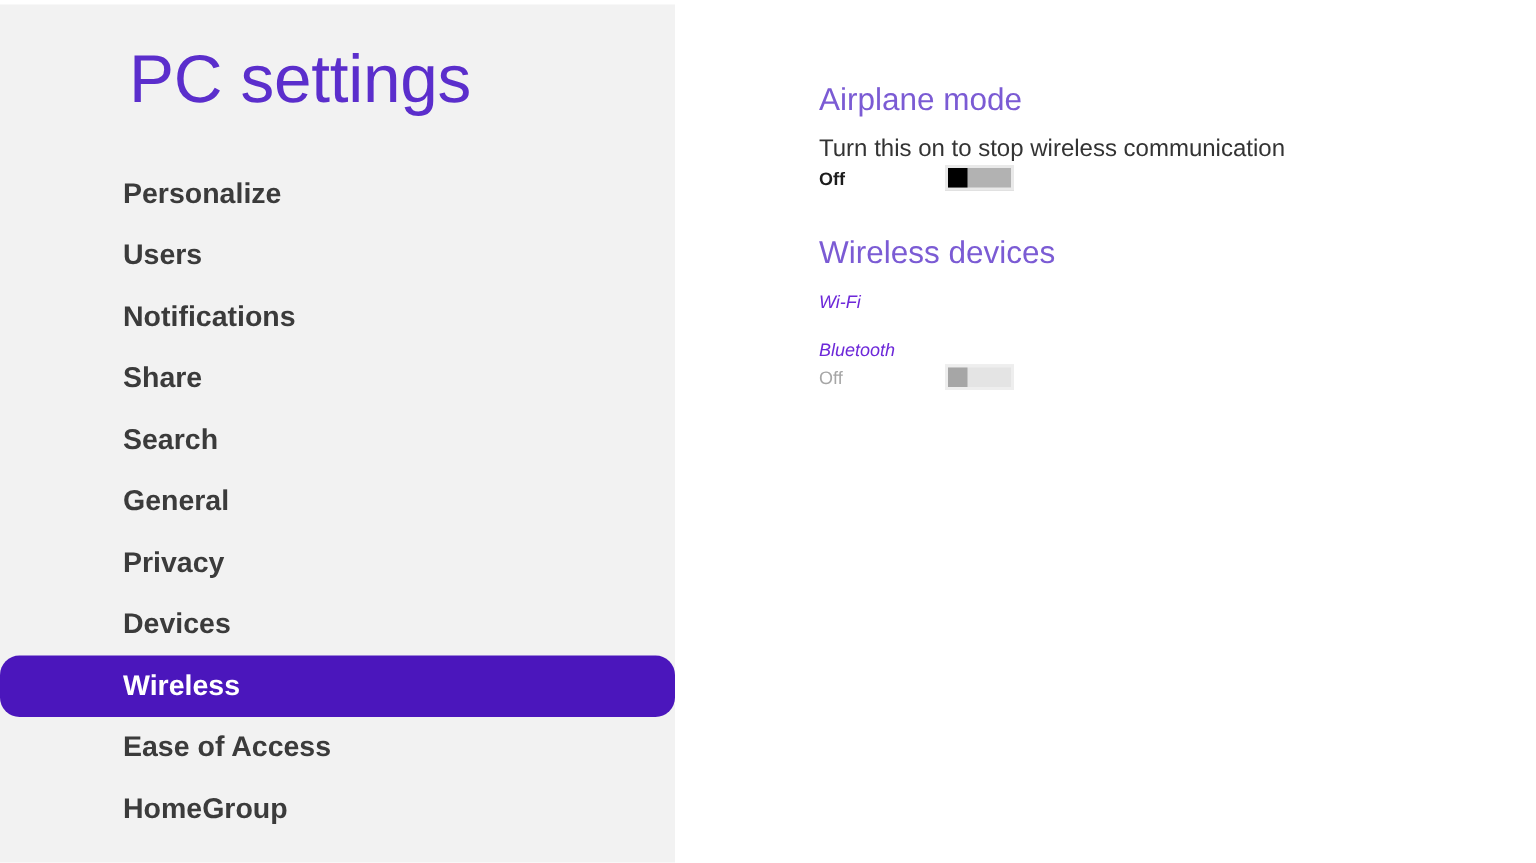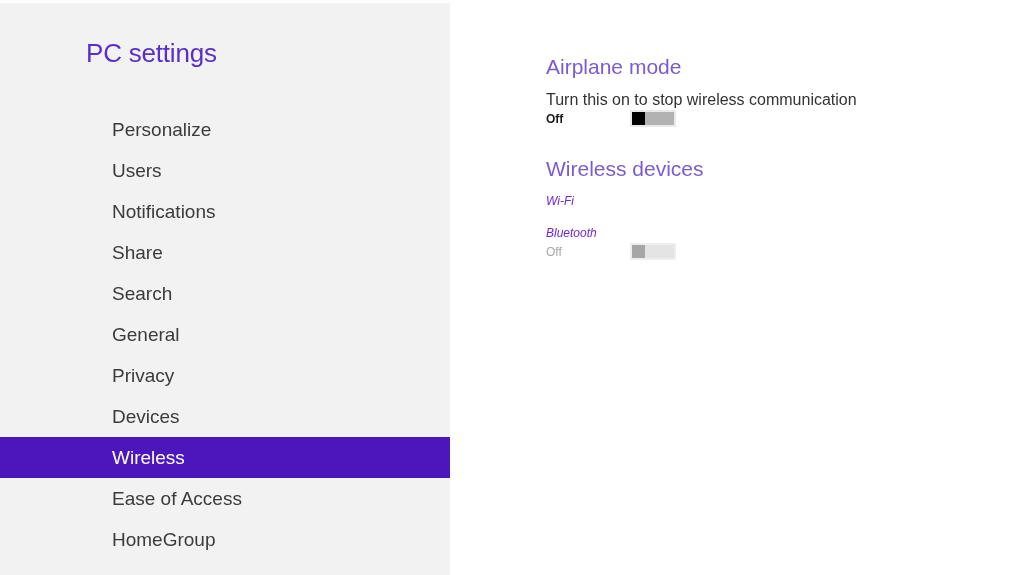--- a/index.html
+++ b/index.html
@@ -31,50 +31,51 @@
     width: 450px;
     height: 572px;
     background: #f2f2f2;
     overflow: hidden;
   }
 
   .pc-settings-title {
     position: absolute;
     left: 86px;
     top: 27px;
-    font-size: 26px;
+    font-size: 45px;
     font-weight: 300;
     line-height: 46px;
     color: #5b2ecc;
     letter-spacing: -0.2px;
     white-space: nowrap;
   }
 
   .nav-list {
     position: absolute;
     left: 0;
     top: 106px;
     width: 450px;
   }
 
   .nav-item {
     position: relative;
     height: 41px;
     line-height: 41px;
-    padding-left: 112px;
+    padding-left: 82px;
     font-size: 19px;
-    font-weight: 400;
+    font-weight: 700;
     color: #3b3b3b;
     white-space: nowrap;
     box-sizing: border-box;
   }
 
   .nav-item.selected {
     background: #4b16bc;
     color: #ffffff;
+    border-radius: 13px;
   }
 
   
   .content {
     position: absolute;
     left: 509px;
     top: 0;
     width: 500px;
     height: 575px;
   }

